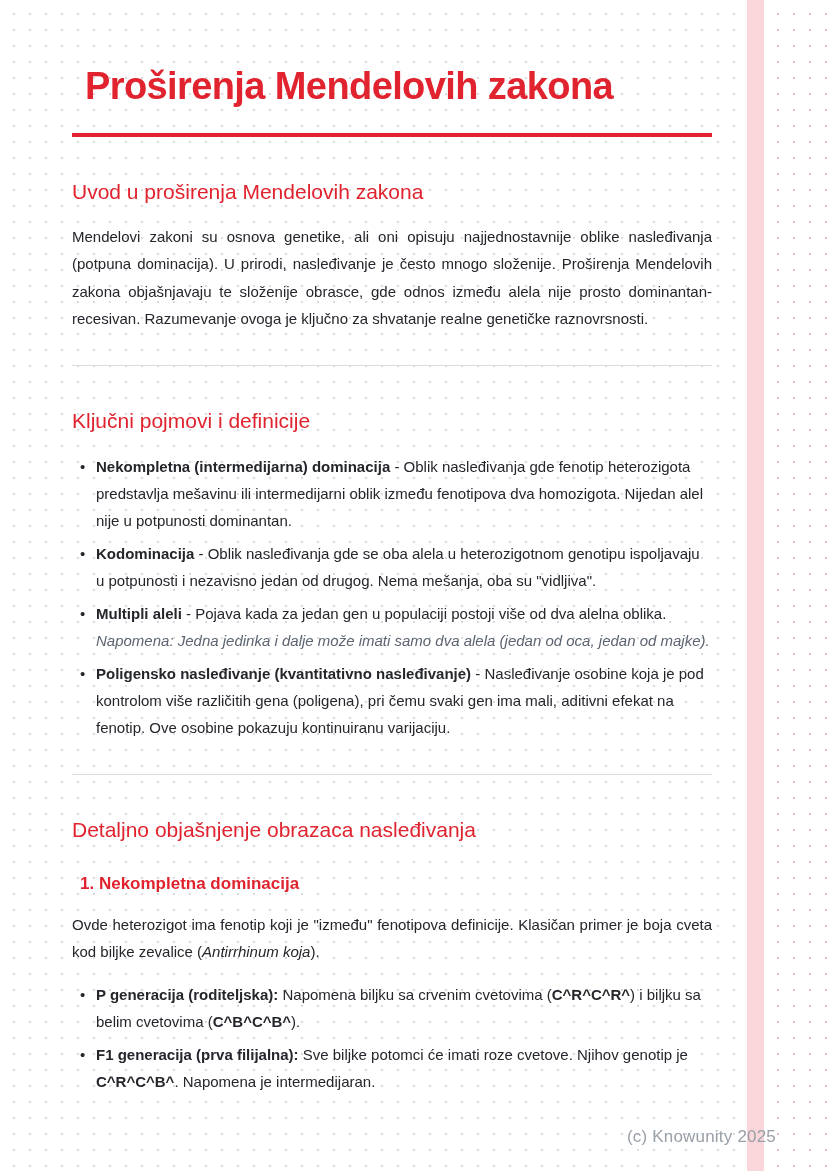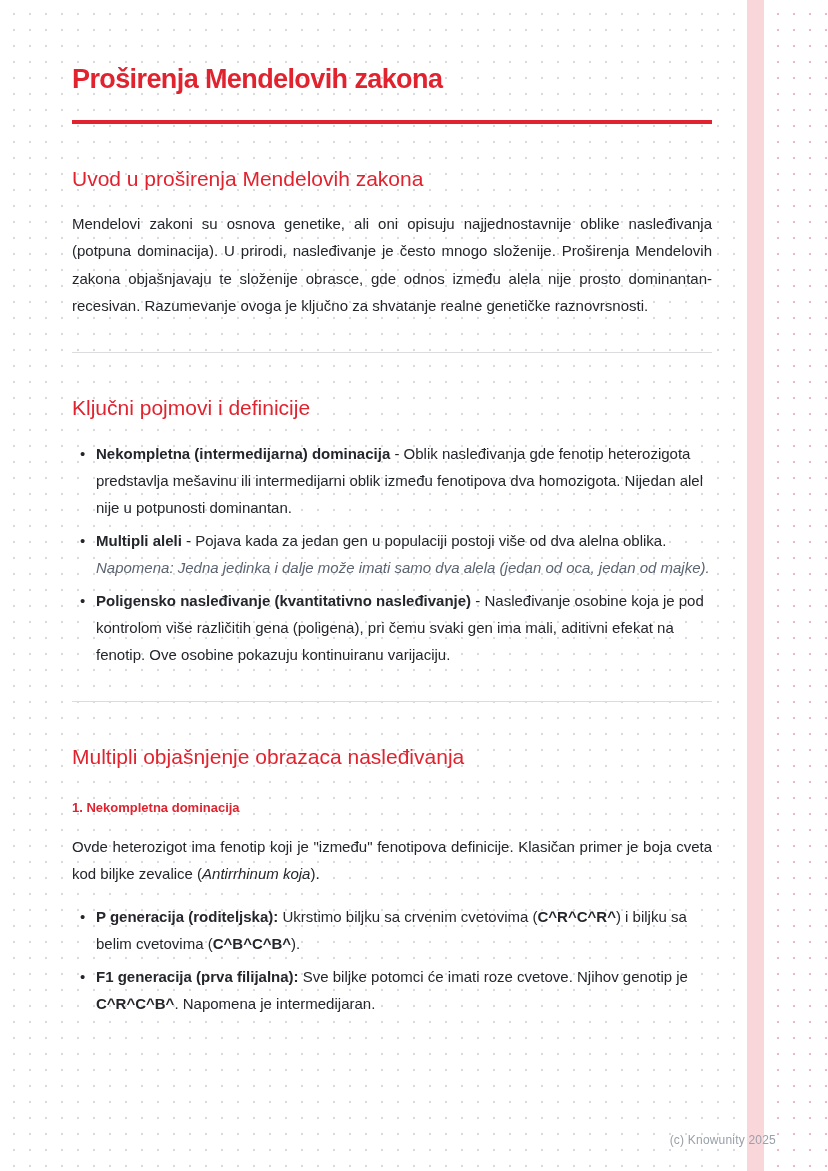--- a/index.html
+++ b/index.html
@@ -24,34 +24,34 @@
     background-position:6px 6px;
   }
   .stripe{
     position:absolute;top:0;bottom:0;right:64px;width:17px;
     background:#f9d6da;
   }
   .content{
     position:absolute;left:72px;top:64px;width:640px;
   }
   h1{
-    margin:0 0 24px 0;
-    font-size:27px;line-height:1.18;font-weight:700;
+    margin:0 0 24px 13px;
+    font-size:38px;line-height:1.18;font-weight:700;
     letter-spacing:-0.6px;
     color:#e0232e;
   }
   .title-rule{height:4px;background:#e0232e;margin:0 0 6px 0;}
   h2{
     margin:42px 0 18px 0;
     font-size:21px;line-height:1.25;font-weight:400;
     color:#e0232e;
   }
   h3{
-    margin:30px 0 16px 0;
-    font-size:13px;line-height:1.3;font-weight:700;
+    margin:30px 0 16px 8px;
+    font-size:17px;line-height:1.3;font-weight:700;
     color:#e0232e;
   }
   p{
     margin:0 0 16px 0;
     font-size:15px;line-height:1.82;
   }
   .justify{text-align:justify;margin-top:16px;}
   hr.divider{
     border:none;border-top:1px solid #dcdcdf;
     margin:33px 0 0 0;
@@ -67,21 +67,21 @@
   li::before{
     content:"\2022";
     position:absolute;left:-16px;top:0;
     color:#24262c;
   }
   .b{font-weight:700;}
   .i{font-style:italic;}
   .muted{color:#5b6470;}
   .footer{
     position:absolute;right:52px;bottom:24px;
-    font-size:12px;color:#9aa0a8;
+    font-size:17px;color:#9aa0a8;
     letter-spacing:0.2px;
   }
 </style>
 </head>
 <body>
 
 <div class="page">
   <div class="dots-pink"></div>
   <div class="stripe"></div>
 
@@ -94,33 +94,34 @@
       <h2>Uvod u proširenja Mendelovih zakona</h2>
       <p class="justify">Mendelovi zakoni su osnova genetike, ali oni opisuju najjednostavnije oblike nasleđivanja (potpuna dominacija). U prirodi, nasleđivanje je često mnogo složenije. Proširenja Mendelovih zakona objašnjavaju te složenije obrasce, gde odnos između alela nije prosto dominantan-recesivan. Razumevanje ovoga je ključno za shvatanje realne genetičke raznovrsnosti.</p>
     </section>
 
     <hr class="divider">
 
     <section>
       <h2>Ključni pojmovi i definicije</h2>
       <ul>
         <li><span class="b">Nekompletna (intermedijarna) dominacija</span><span> - Oblik nasleđivanja gde fenotip heterozigota predstavlja mešavinu ili intermedijarni oblik između fenotipova dva homozigota. Nijedan alel nije u potpunosti dominantan.</span></li>
+        <li><span class="b">Kodominacija</span><span> - Oblik nasleđivanja gde se oba alela u heterozigotnom genotipu ispoljavaju u potpunosti i nezavisno jedan od drugog. Nema mešanja, oba su "vidljiva".</span></li>
         <li><span class="b">Multipli aleli</span><span> - Pojava kada za jedan gen u populaciji postoji više od dva alelna oblika. </span><span class="i muted">Napomena: Jedna jedinka i dalje može imati samo dva alela (jedan od oca, jedan od majke).</span></li>
         <li><span class="b">Poligensko nasleđivanje (kvantitativno nasleđivanje)</span><span> - Nasleđivanje osobine koja je pod kontrolom više različitih gena (poligena), pri čemu svaki gen ima mali, aditivni efekat na fenotip. Ove osobine pokazuju kontinuiranu varijaciju.</span></li>
       </ul>
     </section>
 
     <hr class="divider">
 
     <section>
-      <h2>Multipli objašnjenje obrazaca nasleđivanja</h2>
+      <h2>Detaljno objašnjenje obrazaca nasleđivanja</h2>
       <h3>1. Nekompletna dominacija</h3>
       <p class="justify"><span>Ovde heterozigot ima fenotip koji je "između" fenotipova definicije. Klasičan primer je boja cveta kod biljke zevalice (</span><span class="i">Antirrhinum koja</span><span>).</span></p>
       <ul>
-        <li><span class="b">P generacija (roditeljska):</span><span> Ukrstimo biljku sa crvenim cvetovima (</span><span class="b">C^R^C^R^</span><span>) i biljku sa belim cvetovima (</span><span class="b">C^B^C^B^</span><span>).</span></li>
+        <li><span class="b">P generacija (roditeljska):</span><span> Napomena biljku sa crvenim cvetovima (</span><span class="b">C^R^C^R^</span><span>) i biljku sa belim cvetovima (</span><span class="b">C^B^C^B^</span><span>).</span></li>
         <li><span class="b">F1 generacija (prva filijalna):</span><span> Sve biljke potomci će imati roze cvetove. Njihov genotip je </span><span class="b">C^R^C^B^</span><span>. Napomena je intermedijaran.</span></li>
       </ul>
     </section>
 
   </div>
 
   <div class="footer">(c) Knowunity 2025</div>
 </div>
 
 </body></html>

